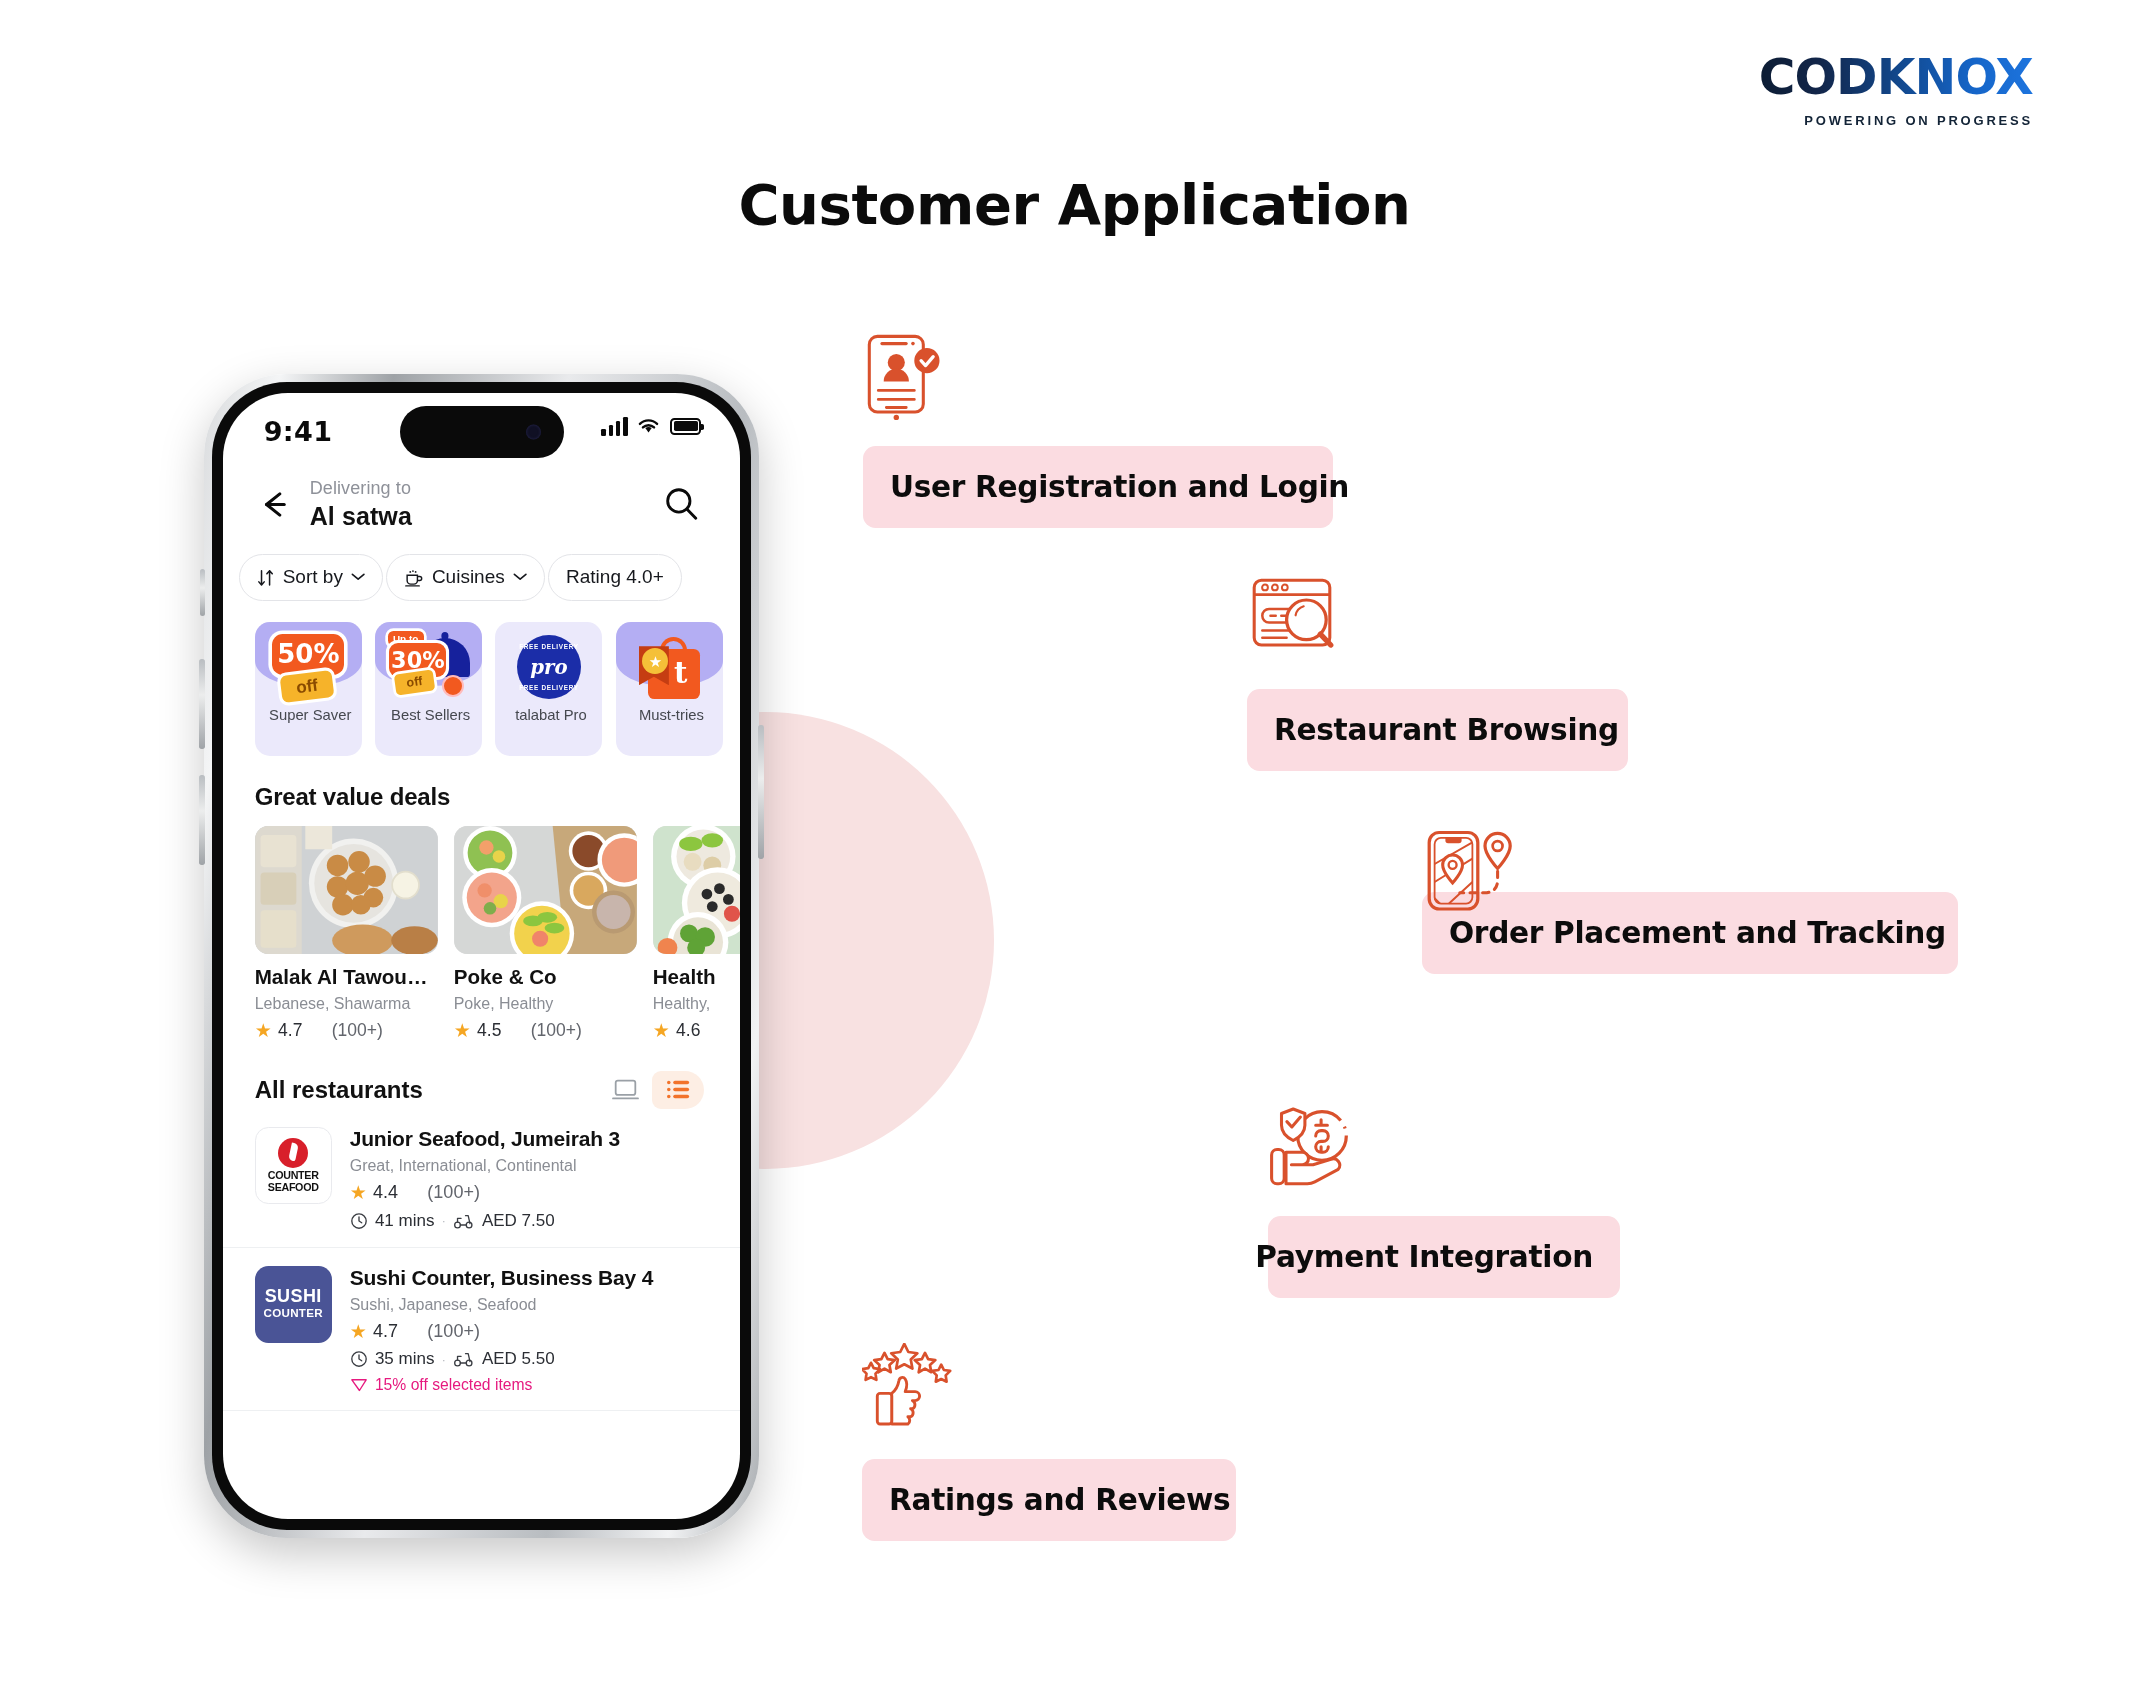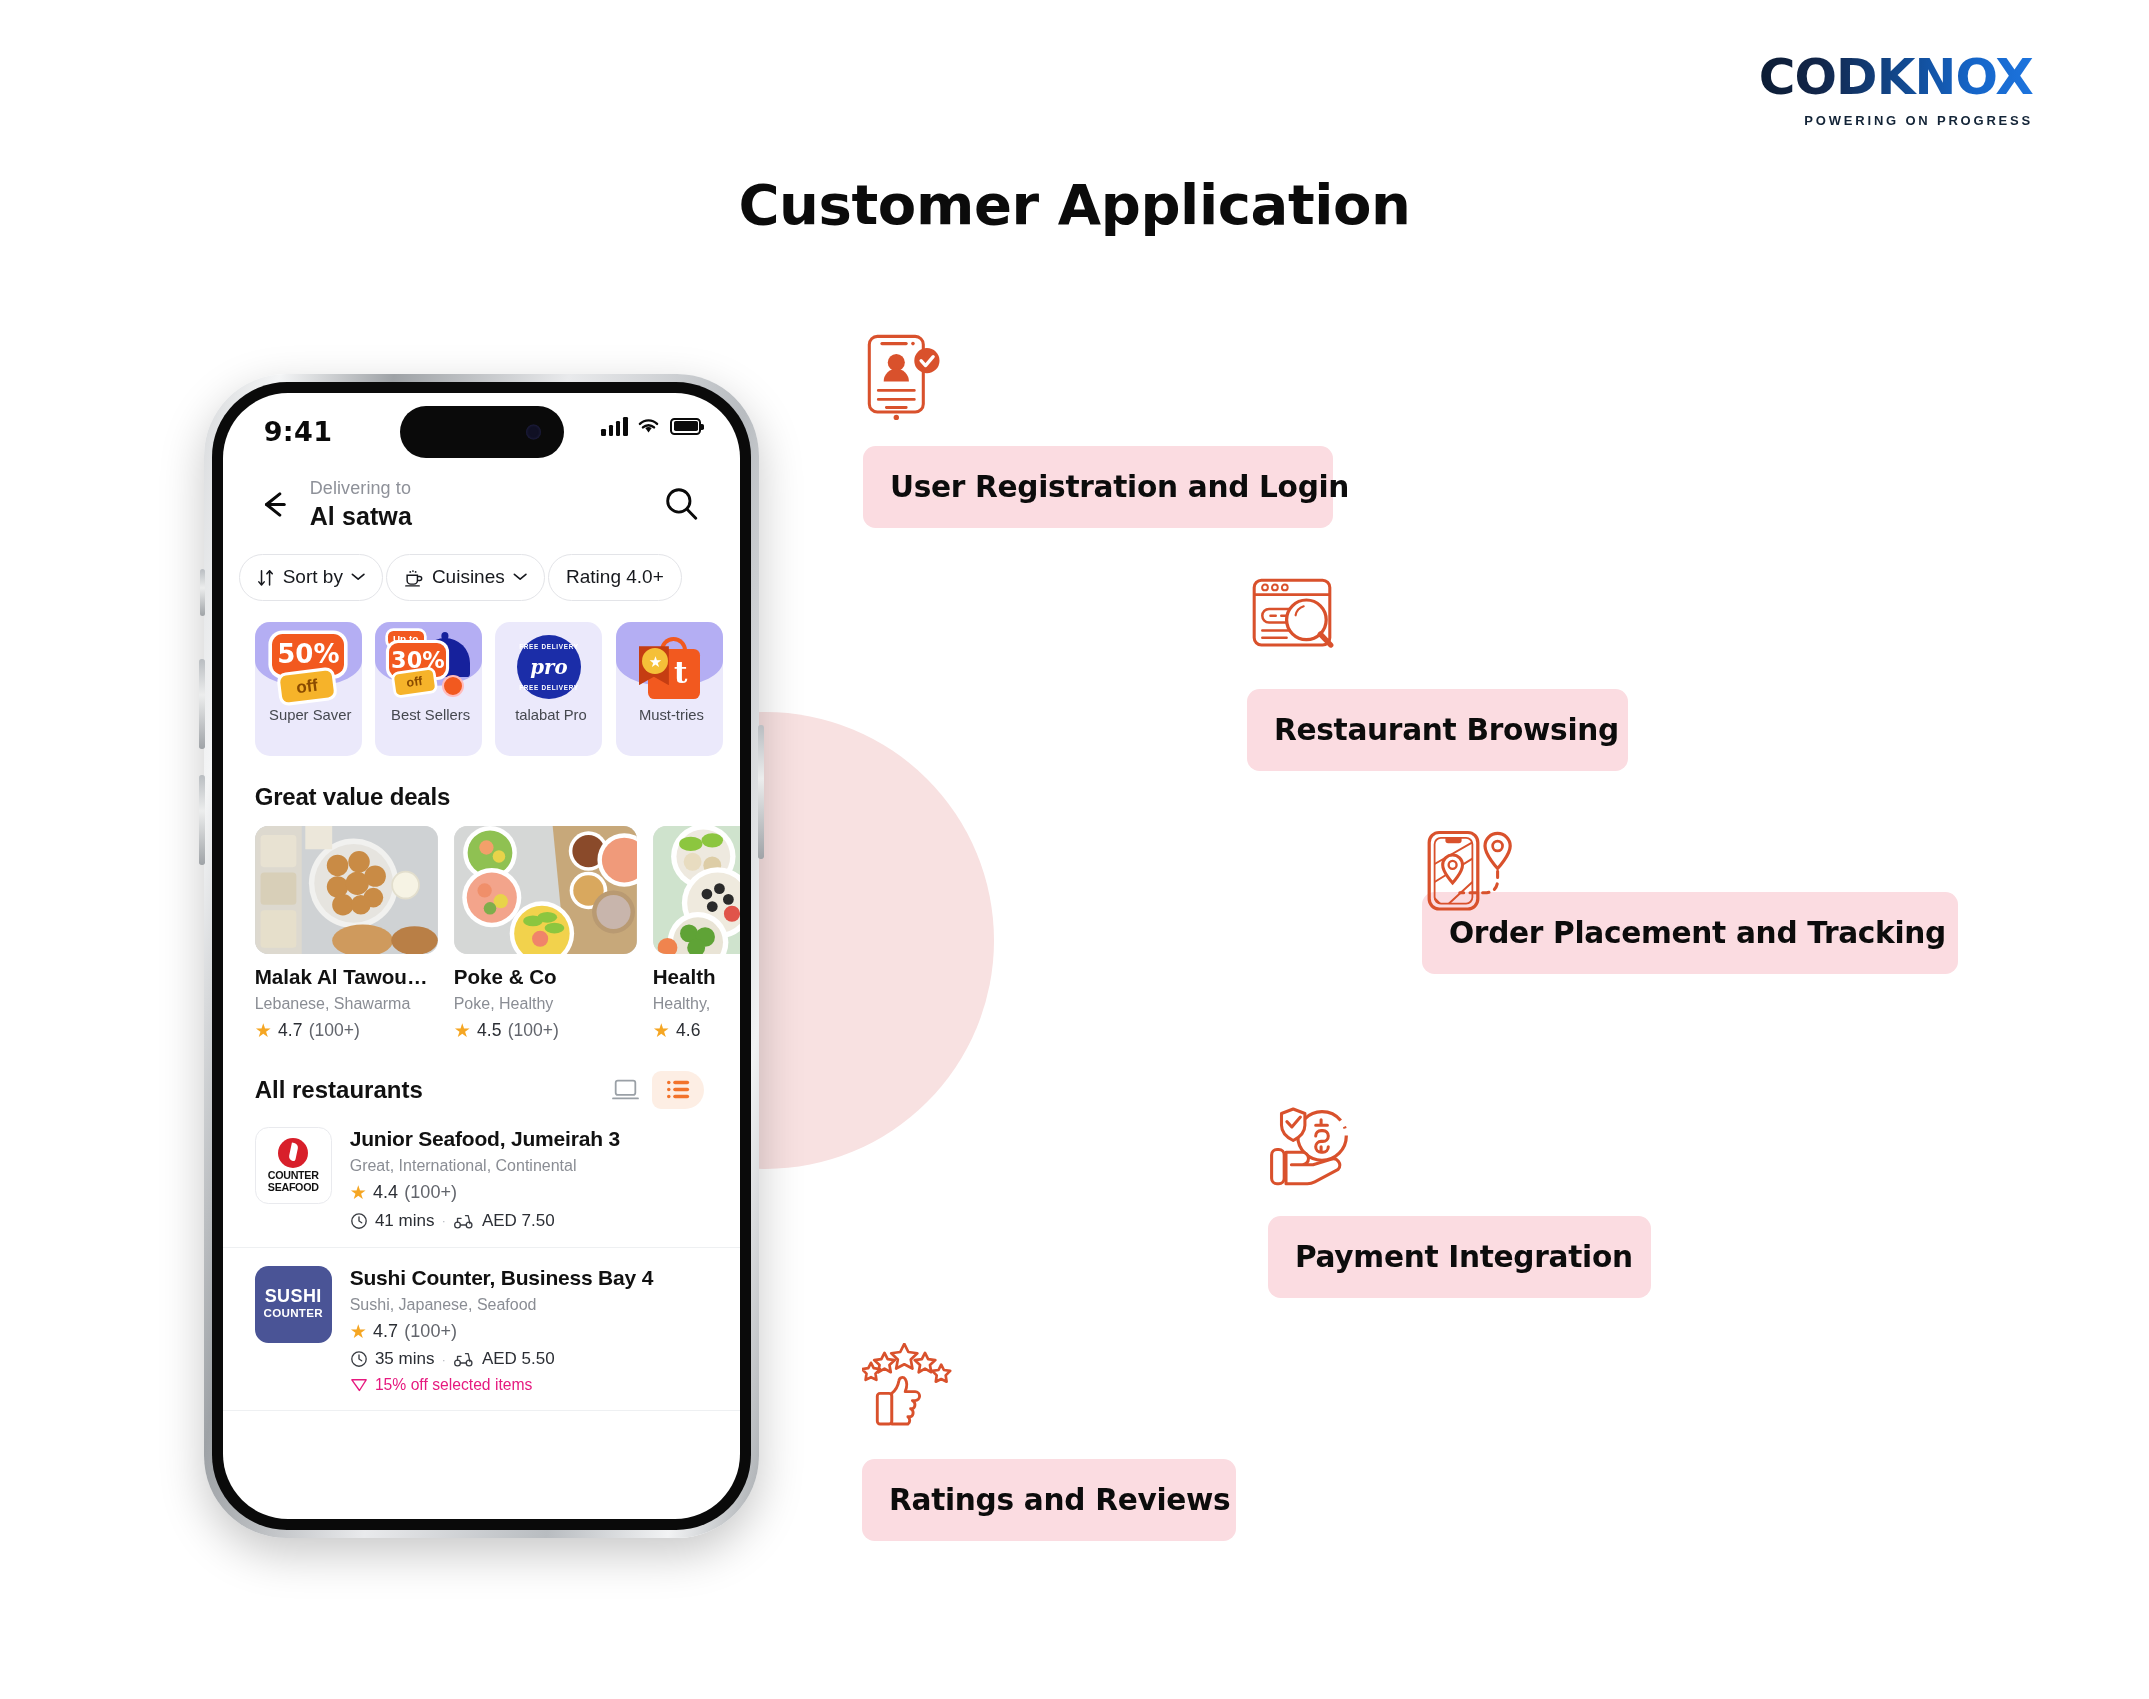--- a/index.html
+++ b/index.html
@@ -147,21 +147,21 @@
   .sec-title { padding: 27px 0 0 32px; font-size:24px; font-weight:700; color:#111; letter-spacing:-0.2px; }
 
   
   .deals { display:flex; gap:16px; padding: 14.3px 0 0 32px; }
   .deal { width:183px; flex:0 0 auto; }
   .deal-img { width:183px; height:128px; border-radius:13.4px; overflow:hidden; position:relative; background:#ddd;}
   .deal-name { margin-top:11.6px; font-size:20.6px; font-weight:700; color:#111; white-space:nowrap; overflow:hidden; text-overflow:ellipsis;}
   .deal-cui  { margin-top:5.4px; font-size:16px; color:#8a8d94; white-space:nowrap; overflow:hidden;}
   .deal-rate { margin-top:7.2px; font-size:17.5px; color:#2b2e34; display:flex; align-items:center; gap:6.3px; white-space:nowrap;}
   .star { color:#f5a623; font-size:19px; line-height:1;}
-  .cnt { color:#62656c; }
+  .cnt { color:#62656c;margin-left:23px; }
 
   
   .allhead { display:flex; align-items:center; padding: 30px 36px 0 32px; }
   .allhead .t { font-size:24px; font-weight:700; color:#111; }
   .viewtog { margin-left:auto; display:flex; align-items:center; gap:3.6px; }
   .vt { width:47px; height:38px; border-radius:9px; display:flex; align-items:center; justify-content:center;}
   .vt.active { background:#fdeee4; border-radius:9px 19px 19px 9px; width:52px;}
 
   
   .rrow { display:flex; gap:18px; padding: 18px 32px 16px 32px; border-bottom:1.3px solid #eef0f2; }
@@ -613,21 +613,21 @@
 
   <div class="feature" style="left:1268px; top:1100px;">
     <svg class="ficon" style="left:0; top:0;" viewBox="0 0 110 100">
       <circle cx="60" cy="40" r="27" stroke="#d9512c" stroke-width="3.6" fill="none" stroke-dasharray="150 8 2 8"></circle>
       <path d="M53 28 h13 M53 40 a6 6 0 0 1 6 -6 h2 a6 6 0 0 1 0 12 h-2 a6 6 0 0 0 0 12 h2 a6 6 0 0 0 6 -6 M59 22 v6 M59 52 v6" stroke="#d9512c" stroke-width="3.4" fill="none" stroke-linecap="round" stroke-linejoin="round"></path>
       <path d="M28 10 l13 5 v13 c0 9 -7 14 -13 17 c-6 -3 -13 -8 -13 -17 V15 z" fill="#fff" stroke="#d9512c" stroke-width="3.4" stroke-linejoin="round"></path>
       <path d="M21 24 L26.5 30 L36 19" stroke="#d9512c" stroke-width="3.4" fill="none" stroke-linecap="round" stroke-linejoin="round"></path>
       <path d="M20 58 h18 a7 7 0 0 1 0 14 h-12 h24 l20 -6 a7 7 0 0 1 8 11 l-26 14 a18 18 0 0 1 -9 2 H20 z" fill="#fff" stroke="#d9512c" stroke-width="3.4" stroke-linejoin="round"></path>
       <rect x="4" y="55" width="14" height="38" rx="6" stroke="#d9512c" stroke-width="3.4" fill="none"></rect>
     </svg>
-    <div class="fpill" style="margin-top:116px; width:383px;">
+    <div class="fpill" style="margin-top:116px; width:352px;justify-content:flex-end;">
       <span>Payment Integration</span>
     </div>
   </div>
 
   <div class="feature" style="left:862px; top:1343px;">
     <svg class="ficon" style="left:0; top:0;" viewBox="0 0 110 100">
       <g stroke="#d9512c" stroke-width="3" fill="none" stroke-linejoin="round">
         <path d="M10 22 l3 6 l7 1 l-5 5 l1 7 l-6 -3 l-6 3 l1 -7 l-5 -5 l7 -1 z"></path>
         <path d="M25 11 l3.5 7 l8 1 l-6 5.5 l1.5 8 l-7 -4 l-7 4 l1.5 -8 l-6 -5.5 l8 -1 z"></path>
         <path d="M47 1 l4.5 9 l10 1.4 l-7.3 7 l1.8 10 l-9 -4.8 l-9 4.8 l1.8 -10 l-7.3 -7 l10 -1.4 z"></path>

